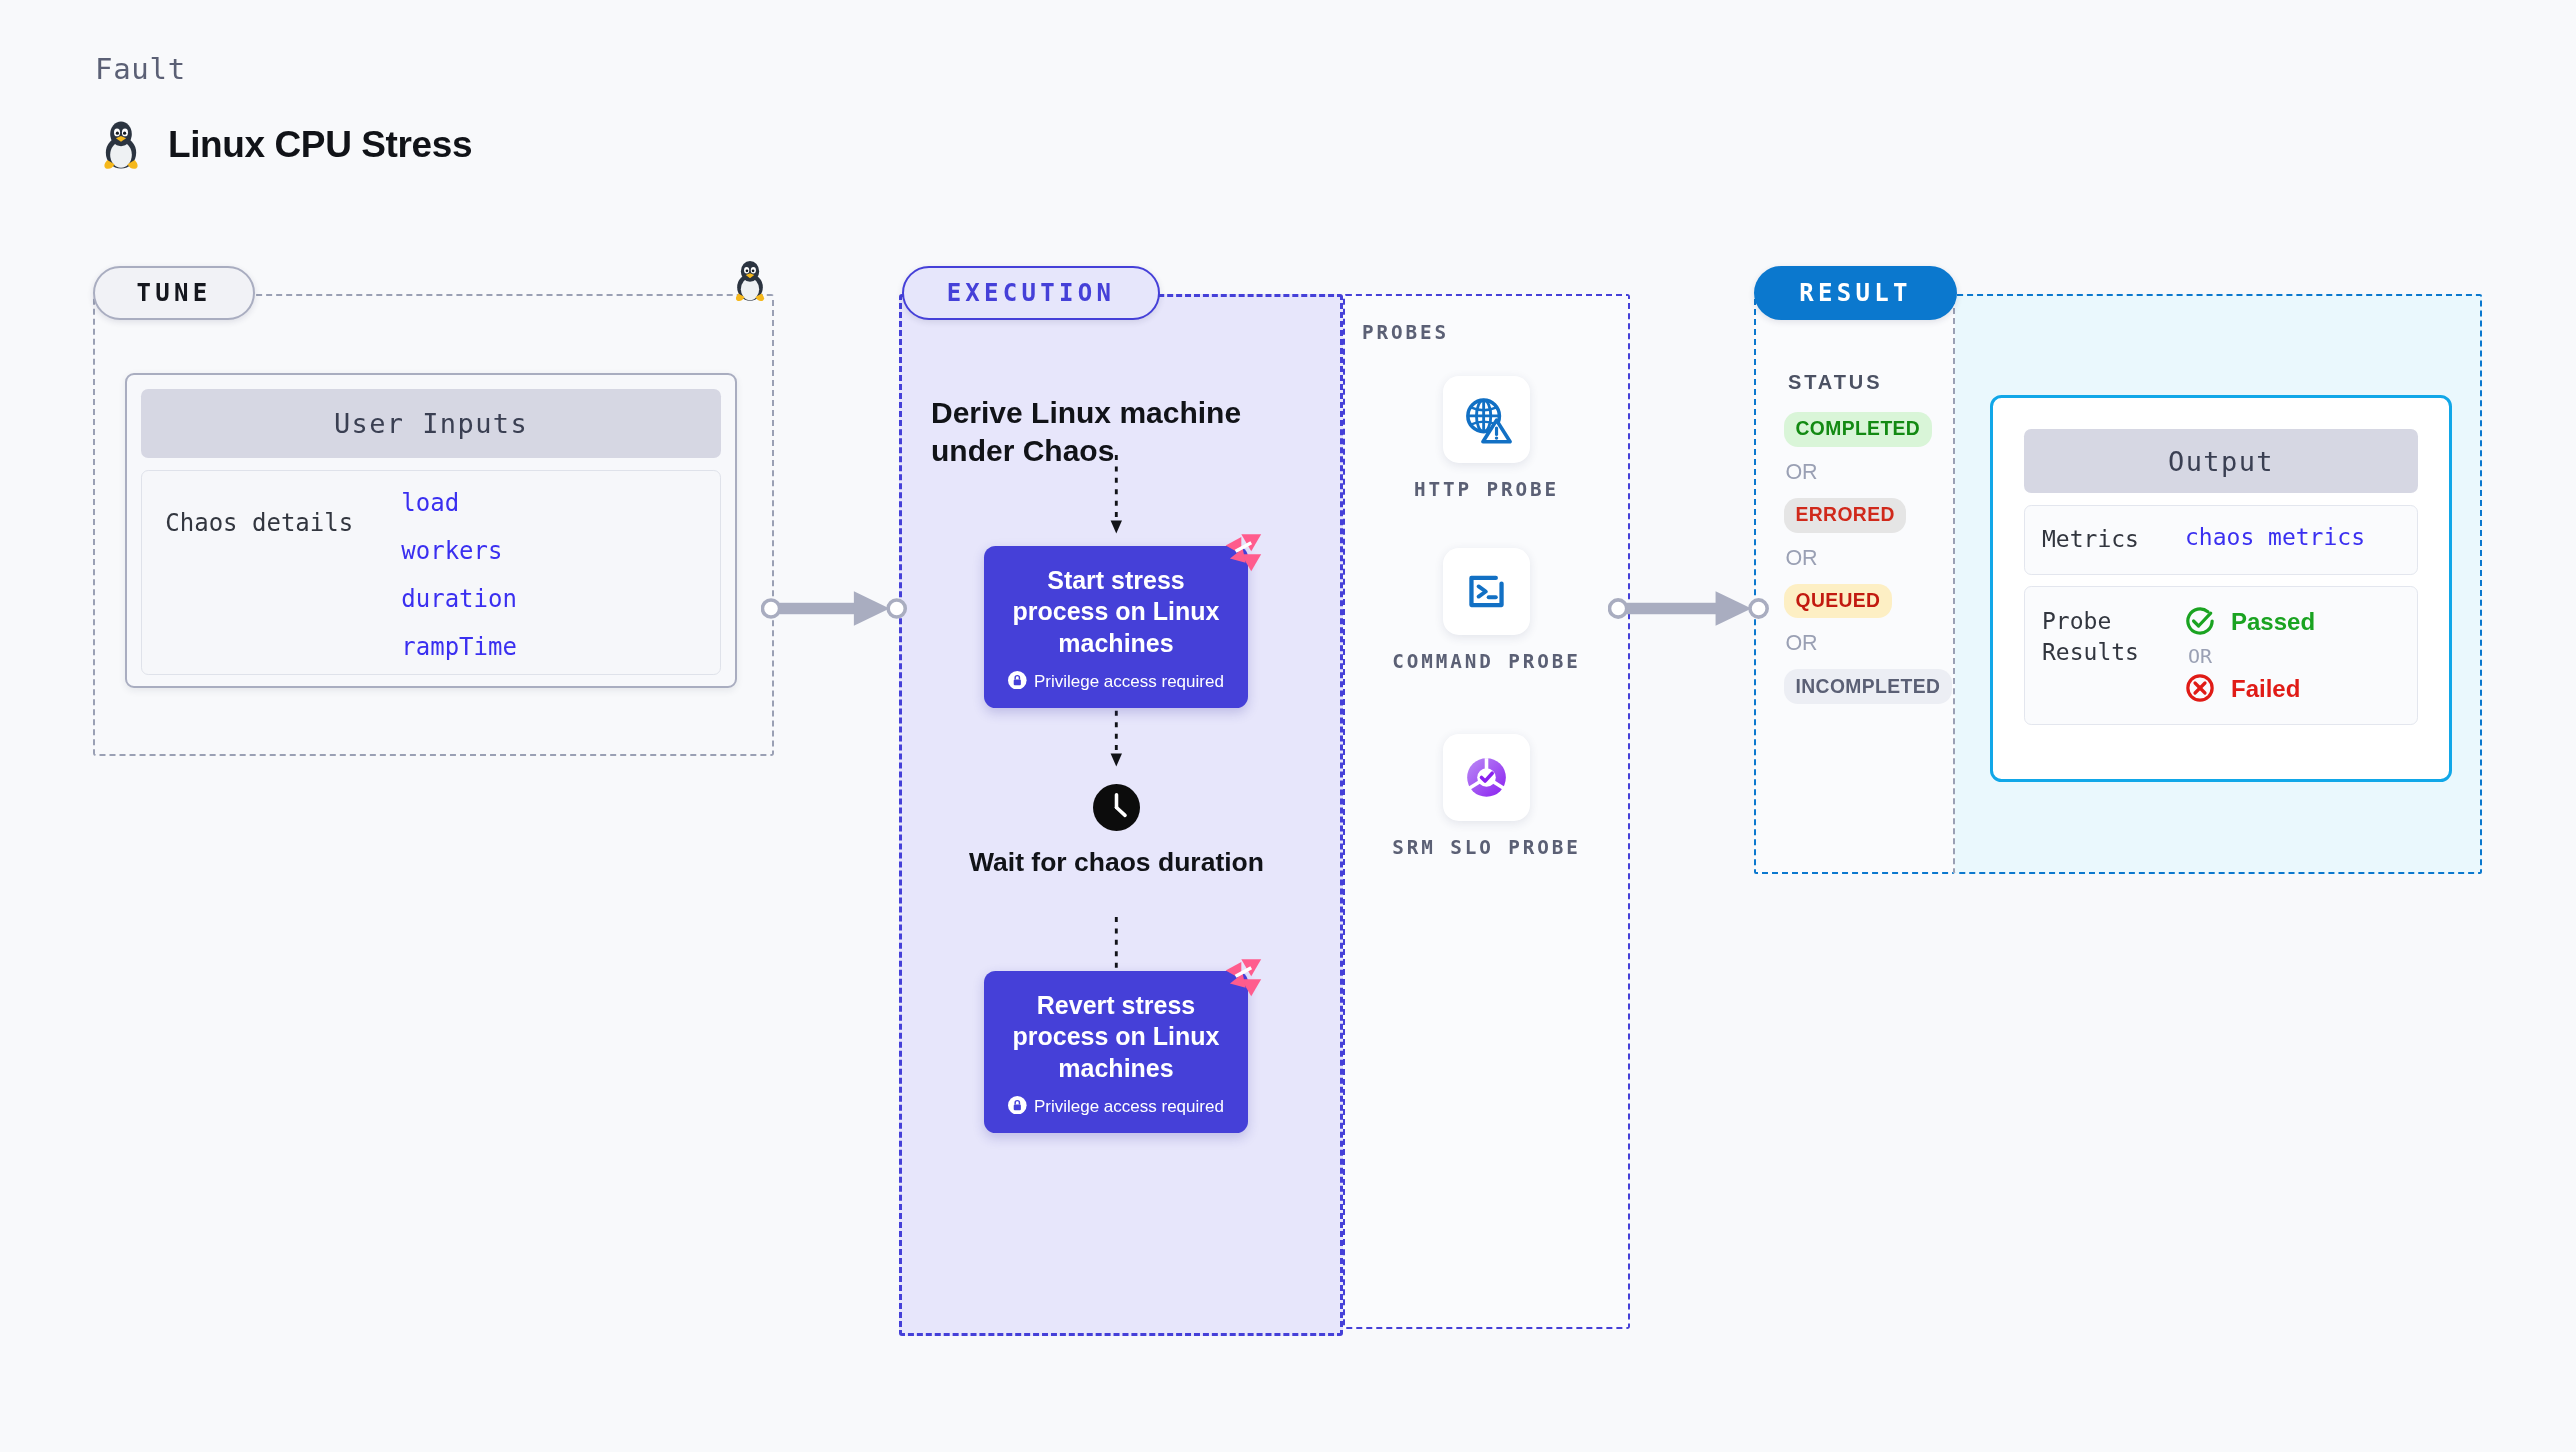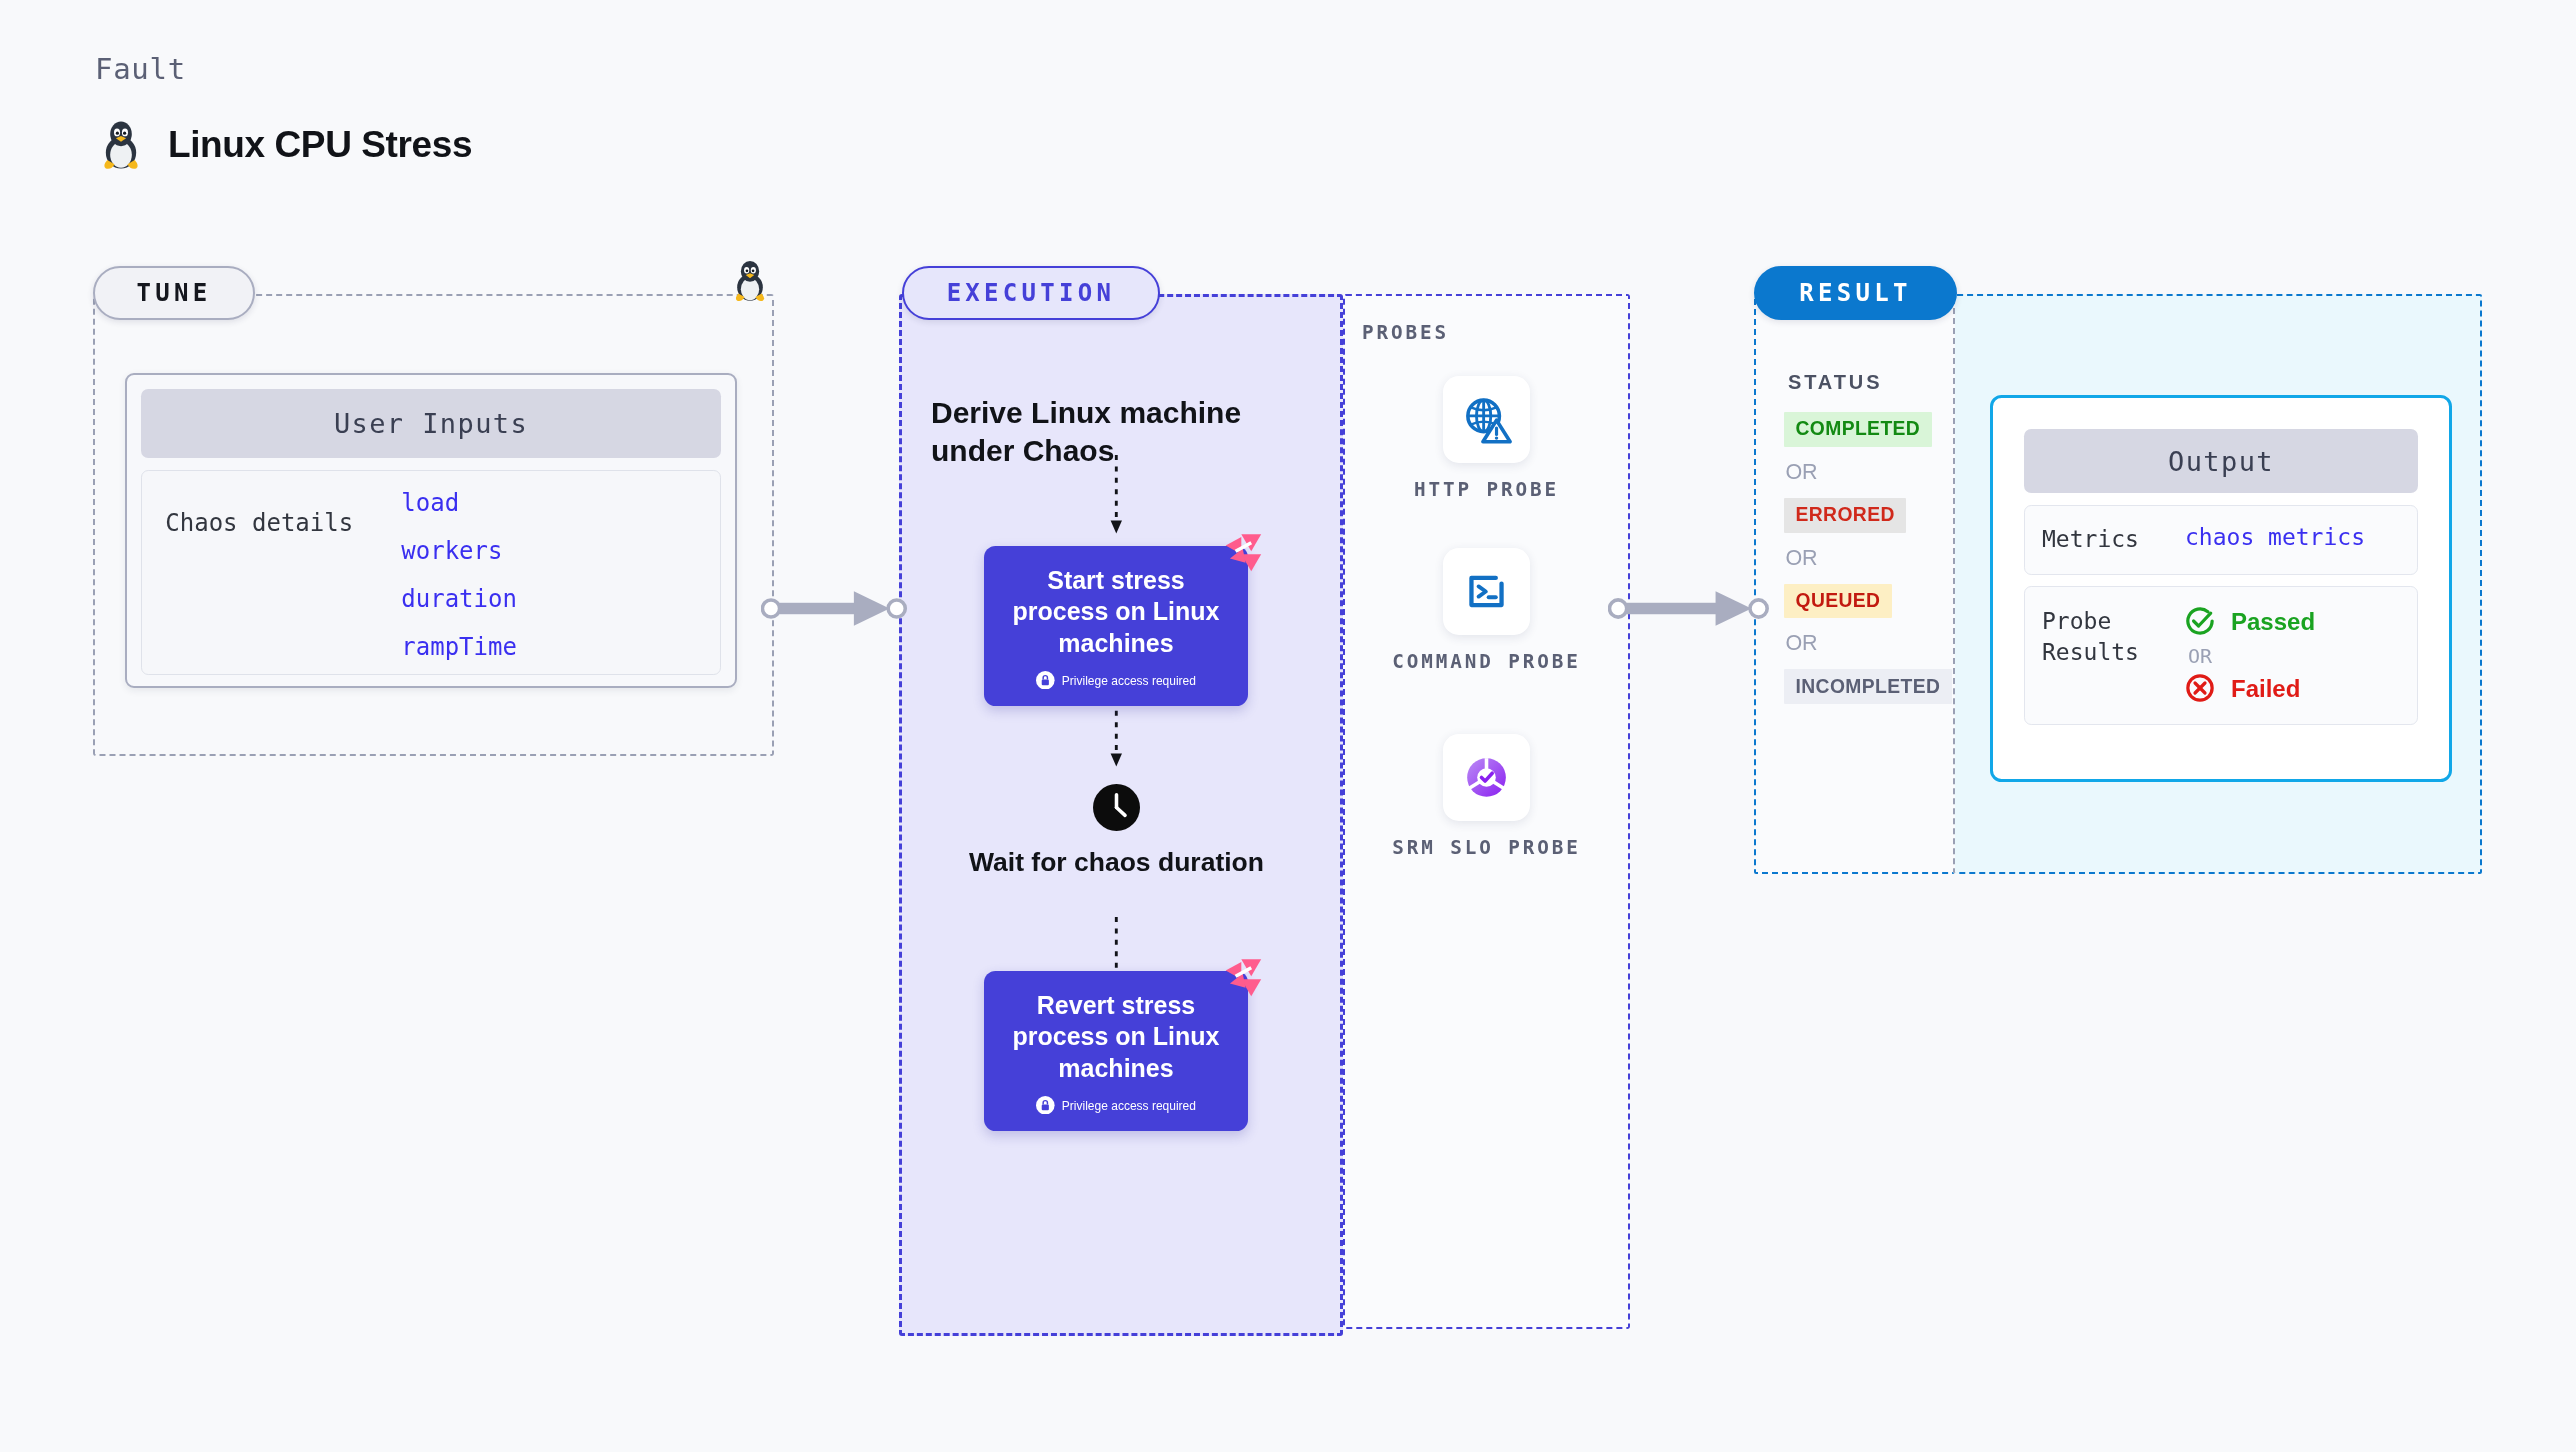--- a/index.html
+++ b/index.html
@@ -113,21 +113,21 @@
     box-shadow: 0 4.3px 11.5px rgba(50,45,160,0.22);
     padding: 18.6px 15.8px 14.3px;
     text-align: center; z-index: 4;
   }
   .step-card .step-title {
     font-size: 25px; font-weight: 700; color: #ffffff; line-height: 1.26;
   }
   .step-card .step-note {
     margin-top: 11.5px;
     display: flex; align-items: center; justify-content: center; gap: 7.2px;
-    font-size: 12px; color: #ffffff; font-weight: 400;
+    font-size: 17px; color: #ffffff; font-weight: 400;
   }
   .chaos-badge { position: absolute; right: -15.8px; top: -15.8px; z-index: 5; }
 
   .clock-wrap { position: absolute; z-index: 4; display: flex; flex-direction: column; align-items: center; }
   .clock-label {
     margin-top: 13px; text-align: center;
     font-size: 26.5px; font-weight: 700; color: #111318; line-height: 1.28; width: 301px;
   }
 
   
@@ -174,21 +174,21 @@
     border: 2.9px dashed #0b78ce; border-left: none;
     border-radius: 2.1px;
   }
   .status-title {
     position: absolute; left: 1788px; top: 371px;
     font-family: "Liberation Sans", sans-serif;
     font-size: 20px; font-weight: 700; color: #4b5163; letter-spacing: 2.9px;
   }
   .status-list { position: absolute; left: 1784px; top: 412px; width: 172px; }
   .status-badge {
-    display: inline-block; padding: 6.4px 11.5px; border-radius: 1px;
+    display: inline-block; padding: 6.4px 11.5px; border-radius: 14px;
     font-size: 19.3px; font-weight: 700; letter-spacing: 0.4px;
   }
   .st-completed { background: #d9f5d8; color: #138a13; }
   .st-errored   { background: #e5e5e5; color: #d0291b; }
   .st-queued    { background: #fdefc4; color: #c21a10; }
   .st-incomplete{ background: #eceef4; color: #5b6075; }
   .status-or {
     font-size: 21.5px; color: #9aa0b4; margin: 13px 0 13px 1.4px;
     font-family: "Liberation Sans", sans-serif;
   }

